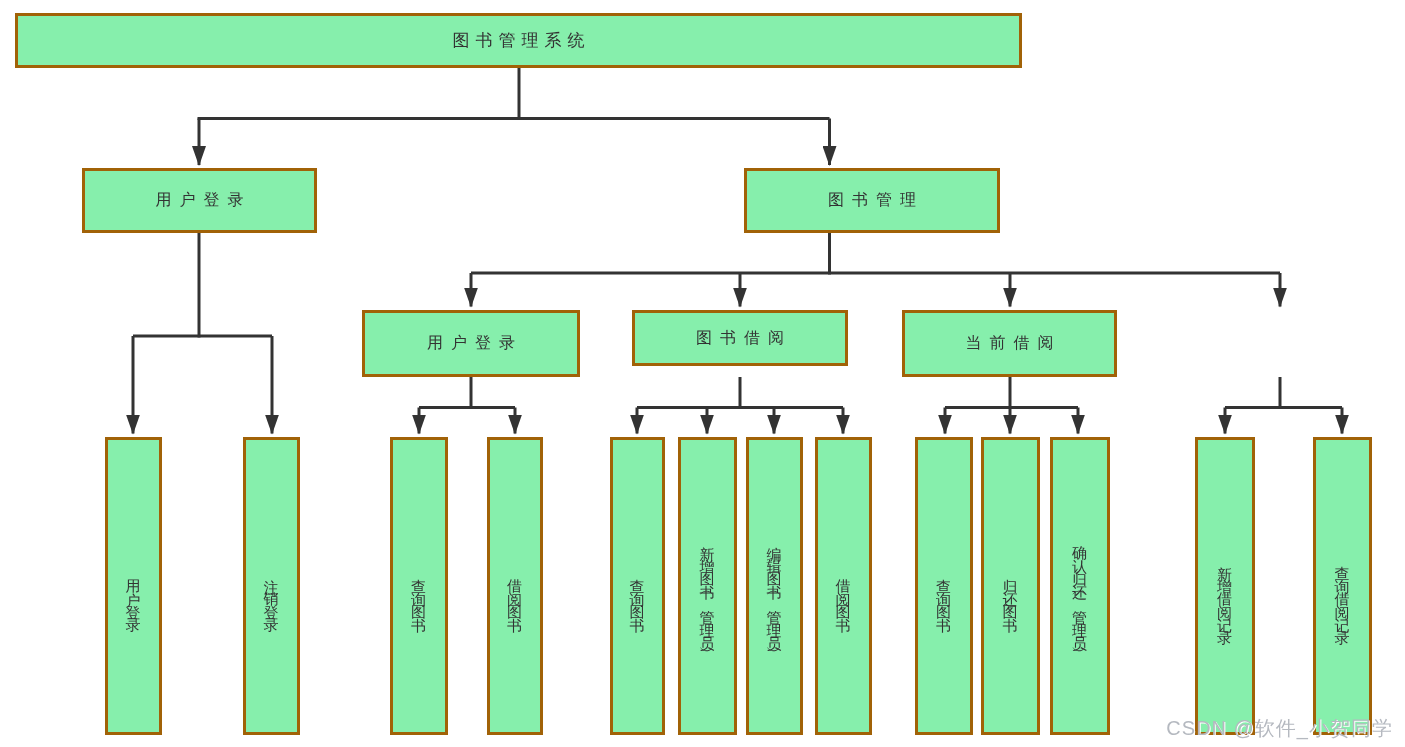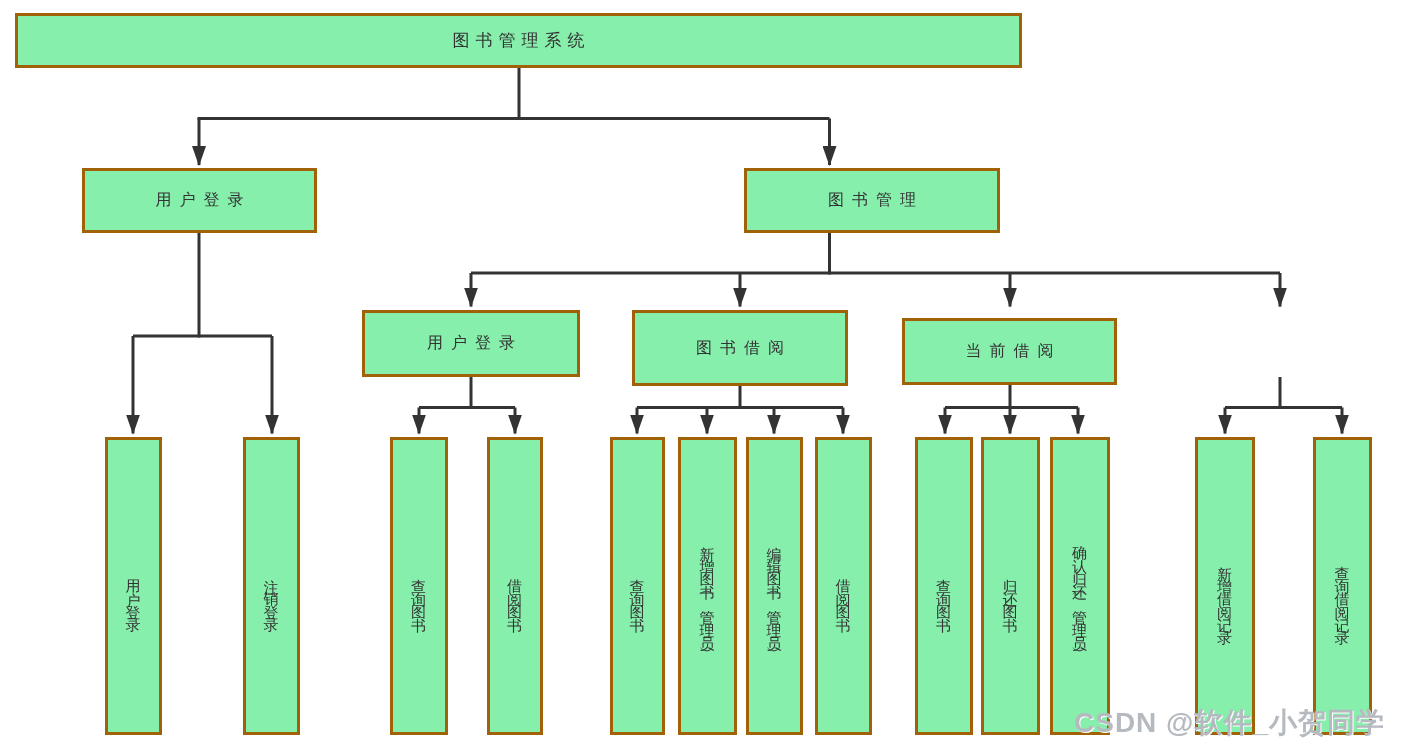--- a/index.html
+++ b/index.html
@@ -20,23 +20,23 @@
     font-size:16px; letter-spacing:8px; margin-right:-8px;
     white-space:nowrap; font-weight:400;
   }
   .root-box span { font-size:17px; letter-spacing:6px; margin-right:-6px; }
   .vbox span {
     writing-mode:vertical-rl; text-orientation:mixed;
     font-size:15px; letter-spacing:13px; margin-bottom:-13px;
     line-height:1; white-space:nowrap;
   }
   .watermark {
-    position:absolute; right:20px; bottom:5px; z-index:3;
-    font-size:28px; color:#b5b9c0; letter-spacing:1px;
-    text-shadow:1px 1px 0 #ffffff; white-space:nowrap;font-weight:bold;
+    position:absolute; right:12px; bottom:5px; z-index:3;
+    font-size:20px; color:#b5b9c0; letter-spacing:1px;
+    text-shadow:1px 1px 0 #ffffff; white-space:nowrap;
   }
 </style>
 </head>
 <body>
 
 <div class="stage">
 
   <svg class="wires" width="1405" height="747" viewBox="0 0 1405 747">
     <defs>
       <marker id="arrow" viewBox="0 0 10 7" refX="9.5" refY="3.5" markerWidth="20" markerHeight="14" markerUnits="userSpaceOnUse" orient="auto">
@@ -106,24 +106,24 @@
   <div class="box hbox" style="left:82px; top:168px; width:235px; height:65px;">
     <span>用户登录</span>
   </div>
   <div class="box hbox" style="left:744px; top:168px; width:256px; height:65px;">
     <span>图书管理</span>
   </div>
 
   <div class="box hbox" style="left:362px; top:310px; width:218px; height:67px;">
     <span>用户登录</span>
   </div>
-  <div class="box hbox" style="left:632px; top:310px; width:216px; height:76px;">
+  <div class="box hbox" style="left:632px; top:310px; width:216px; height:56px;">
     <span>图书借阅</span>
   </div>
-  <div class="box hbox" style="left:902px; top:310px; width:215px; height:67px;margin-top:8px;">
+  <div class="box hbox" style="left:902px; top:310px; width:215px; height:67px;">
     <span>当前借阅</span>
   </div>
 
   <div class="box vbox" style="left:105px; top:437px; width:57px; height:298px;">
     <span>用户登录</span>
   </div>
   <div class="box vbox" style="left:243px; top:437px; width:57px; height:298px;">
     <span>注销登录</span>
   </div>
 

